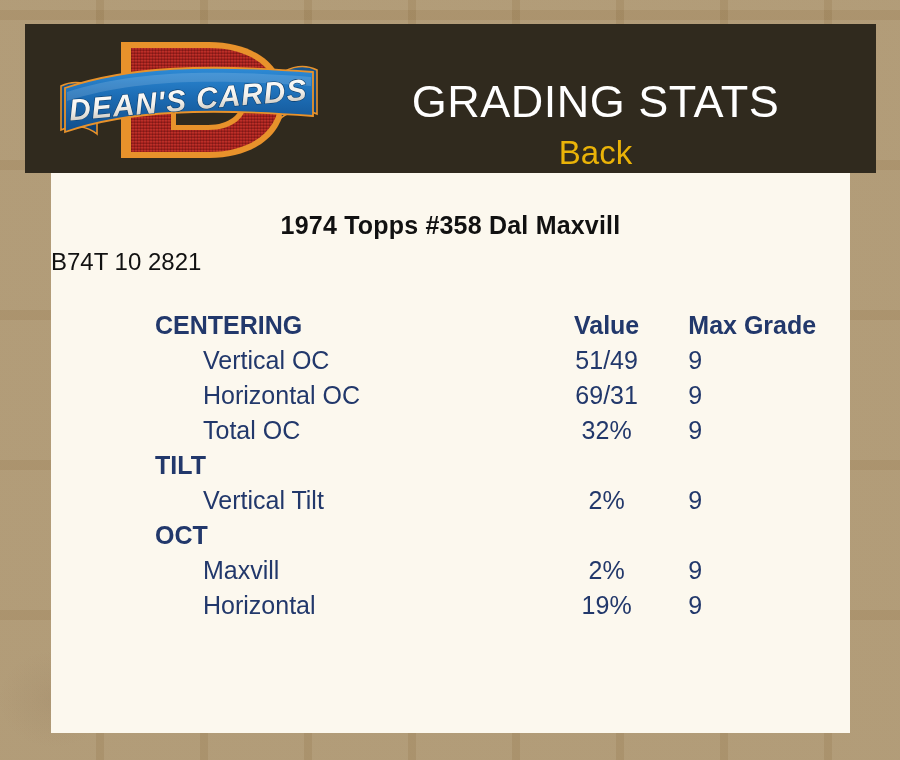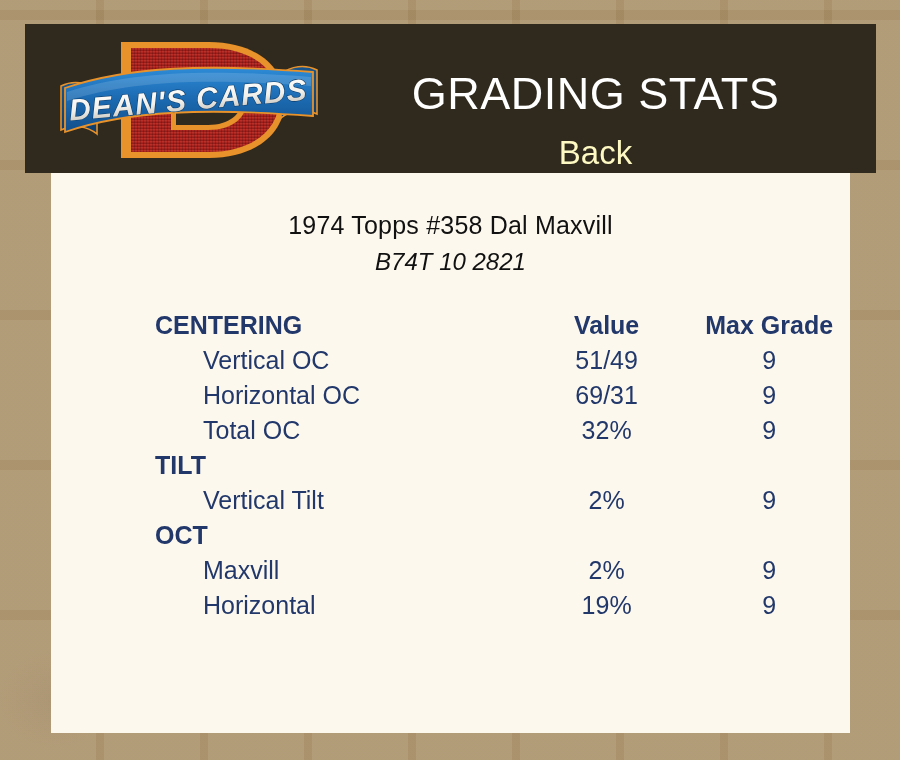--- a/index.html
+++ b/index.html
@@ -74,72 +74,70 @@
   }
   #grading-stats-title {
     color: #FFFFFF;
     font-size: 45px;
     line-height: 50px;
     font-weight: 400;
     letter-spacing: 0.5px;
     white-space: nowrap;
   }
   #grading-side-subtitle {
-    color: #fef9c3;
+    color: #eab308;
     font-size: 33px;
     line-height: 40px;
     font-weight: 400;
-    margin-top: 14px;
+    margin-top: 6px;
     white-space: nowrap;
   }
 
   
   #content-panel {
     position: absolute;
     left: 51px;
     top: 173px;
     width: 799px;
     height: 560px;
     background: #FCF8EE;
     z-index: 2;
   }
 
   #card-title {
     text-align: center;
     color: #111111;
     font-size: 25px;
-    font-weight: normal;
+    font-weight: bold;
     margin-top: 38px;
     letter-spacing: 0.2px;
   }
   #card-subtitle {
-    text-align: center;
     color: #111111;
     font-size: 24px;
     font-weight: 400;
     margin-top: 8px;
-    font-style: italic;
   }
 
   
   #stats-table {
     margin-top: 32px;
     width: 100%;
     border-collapse: collapse;
     color: #22386B;
   }
   #stats-table td {
     padding: 0;
     height: 35px;
     vertical-align: middle;
     font-size: 25px;
   }
   .col-label { width: 400px; padding-left: 104px !important; text-align: left; }
   .col-value { width: 200px; text-align: center; }
-  .col-grade { width: 195px; text-align: center; }
+  .col-grade { width: 195px; }
 
   tr.section-row td.col-label {
     font-weight: bold;
     padding-left: 104px !important;
     text-transform: uppercase;
   }
   tr.section-row td.col-value,
   tr.section-row td.col-grade {
     font-weight: bold;
   }

